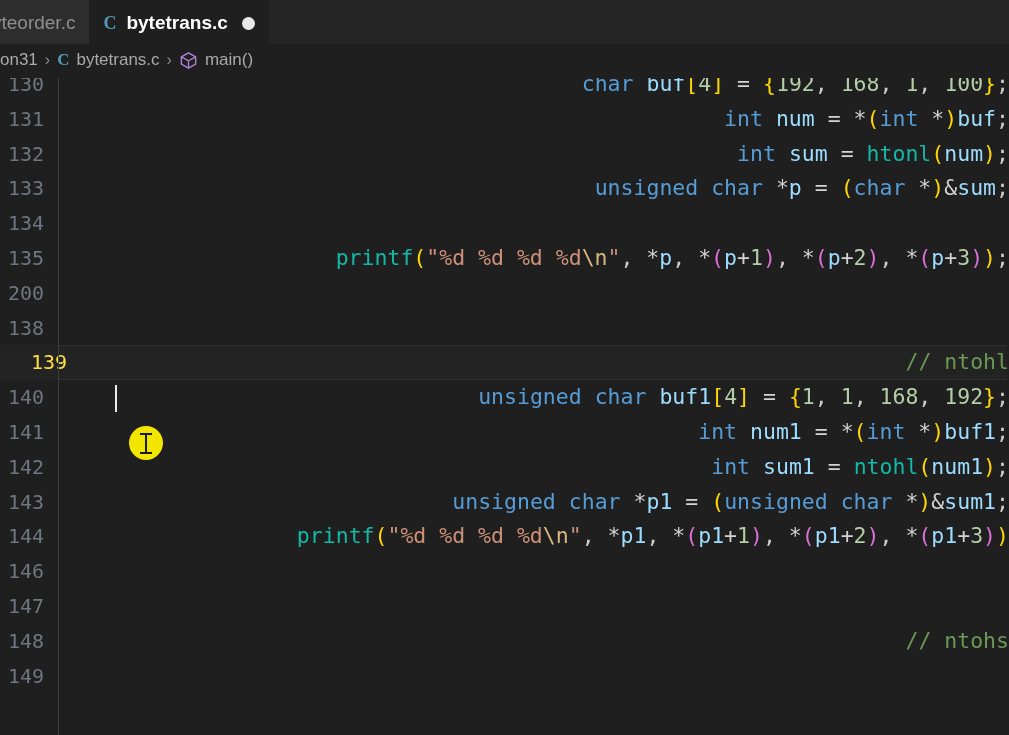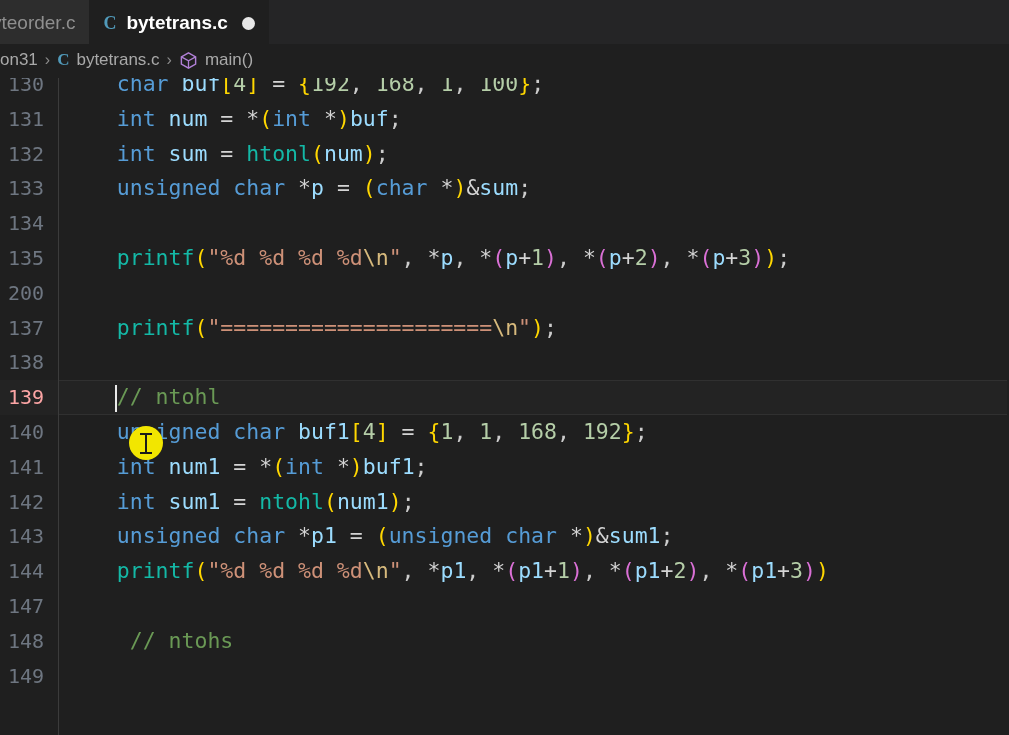--- a/index.html
+++ b/index.html
@@ -104,26 +104,27 @@
     width: 58px;
     flex: 0 0 58px;
     text-align: right;
     padding-right: 14px;
     color: #6e7681;
     font-family: "DejaVu Sans Mono", monospace;
     font-size: 20px;
     overflow: hidden;
     direction: rtl;
   }
-  .row.active-line .gutter { color: #fca5a5; }
+  .row.active-line .gutter { color: #fde047; margin-left: 23px; }
   .code {
     flex: 1 1 auto;
     position: relative;
     padding-left: 7px;
     overflow: hidden;
+    text-align: right;
   }
   
   #indent-guide {
     position: absolute;
     left: 58px; top: 0; bottom: 0;
     width: 1px;
     background: #3b3b3b;
     z-index: 5;
   }
   
@@ -207,28 +208,28 @@
 <div id="editor">
   <div id="indent-guide"></div>
   <div id="code-scroll">
       <div class="row"><div class="gutter">130</div><div class="code"><span class="t-op">    </span><span class="t-kw">char</span><span class="t-op"> </span><span class="t-var">buf</span><span class="t-paren1">[</span><span class="t-num">4</span><span class="t-paren1">]</span><span class="t-op"> = </span><span class="t-paren1">{</span><span class="t-num">192</span><span class="t-punc">, </span><span class="t-num">168</span><span class="t-punc">, </span><span class="t-num">1</span><span class="t-punc">, </span><span class="t-num">100</span><span class="t-paren1">}</span><span class="t-punc">;</span></div></div>
       <div class="row"><div class="gutter">131</div><div class="code"><span class="t-op">    </span><span class="t-kw">int</span><span class="t-op"> </span><span class="t-var">num</span><span class="t-op"> = </span><span class="t-op">*</span><span class="t-paren1">(</span><span class="t-kw">int</span><span class="t-op"> </span><span class="t-op">*</span><span class="t-paren1">)</span><span class="t-var">buf</span><span class="t-punc">;</span></div></div>
       <div class="row"><div class="gutter">132</div><div class="code"><span class="t-op">    </span><span class="t-kw">int</span><span class="t-op"> </span><span class="t-var">sum</span><span class="t-op"> = </span><span class="t-fn">htonl</span><span class="t-paren1">(</span><span class="t-var">num</span><span class="t-paren1">)</span><span class="t-punc">;</span></div></div>
       <div class="row"><div class="gutter">133</div><div class="code"><span class="t-op">    </span><span class="t-kw">unsigned</span><span class="t-op"> </span><span class="t-kw">char</span><span class="t-op"> </span><span class="t-op">*</span><span class="t-var">p</span><span class="t-op"> = </span><span class="t-paren1">(</span><span class="t-kw">char</span><span class="t-op"> </span><span class="t-op">*</span><span class="t-paren1">)</span><span class="t-op">&amp;</span><span class="t-var">sum</span><span class="t-punc">;</span></div></div>
       <div class="row"><div class="gutter">134</div><div class="code"></div></div>
       <div class="row"><div class="gutter">135</div><div class="code"><span class="t-op">    </span><span class="t-fn">printf</span><span class="t-paren1">(</span><span class="t-str">"%d %d %d %d</span><span class="t-esc">\n</span><span class="t-str">"</span><span class="t-punc">, </span><span class="t-op">*</span><span class="t-var">p</span><span class="t-punc">, </span><span class="t-op">*</span><span class="t-paren2">(</span><span class="t-var">p</span><span class="t-op">+</span><span class="t-num">1</span><span class="t-paren2">)</span><span class="t-punc">, </span><span class="t-op">*</span><span class="t-paren2">(</span><span class="t-var">p</span><span class="t-op">+</span><span class="t-num">2</span><span class="t-paren2">)</span><span class="t-punc">, </span><span class="t-op">*</span><span class="t-paren2">(</span><span class="t-var">p</span><span class="t-op">+</span><span class="t-num">3</span><span class="t-paren2">)</span><span class="t-paren1">)</span><span class="t-punc">;</span></div></div>
       <div class="row"><div class="gutter">200</div><div class="code"></div></div>
-      <div class="row"><div class="gutter">137</div><div class="code"><span class="t-op">    </span><span class="t-fn">printf</span><span class="t-paren1">(</span><span class="t-str">"=====================</span><span class="t-esc">\n</span><span class="t-str">"</span><span class="t-paren1">)</span><span class="t-punc">;</span></div></div>
       <div class="row"><div class="gutter">138</div><div class="code"></div></div>
       <div class="row active-line"><div class="gutter">139</div><div class="code"><span class="t-op">    </span><span class="t-cmt">// ntohl</span></div></div>
       <div class="row"><div class="gutter">140</div><div class="code"><span class="t-op">    </span><span class="t-kw">unsigned</span><span class="t-op"> </span><span class="t-kw">char</span><span class="t-op"> </span><span class="t-var">buf1</span><span class="t-paren1">[</span><span class="t-num">4</span><span class="t-paren1">]</span><span class="t-op"> = </span><span class="t-paren1">{</span><span class="t-num">1</span><span class="t-punc">, </span><span class="t-num">1</span><span class="t-punc">, </span><span class="t-num">168</span><span class="t-punc">, </span><span class="t-num">192</span><span class="t-paren1">}</span><span class="t-punc">;</span></div></div>
       <div class="row"><div class="gutter">141</div><div class="code"><span class="t-op">    </span><span class="t-kw">int</span><span class="t-op"> </span><span class="t-var">num1</span><span class="t-op"> = </span><span class="t-op">*</span><span class="t-paren1">(</span><span class="t-kw">int</span><span class="t-op"> </span><span class="t-op">*</span><span class="t-paren1">)</span><span class="t-var">buf1</span><span class="t-punc">;</span></div></div>
       <div class="row"><div class="gutter">142</div><div class="code"><span class="t-op">    </span><span class="t-kw">int</span><span class="t-op"> </span><span class="t-var">sum1</span><span class="t-op"> = </span><span class="t-fn">ntohl</span><span class="t-paren1">(</span><span class="t-var">num1</span><span class="t-paren1">)</span><span class="t-punc">;</span></div></div>
       <div class="row"><div class="gutter">143</div><div class="code"><span class="t-op">    </span><span class="t-kw">unsigned</span><span class="t-op"> </span><span class="t-kw">char</span><span class="t-op"> </span><span class="t-op">*</span><span class="t-var">p1</span><span class="t-op"> = </span><span class="t-paren1">(</span><span class="t-kw">unsigned</span><span class="t-op"> </span><span class="t-kw">char</span><span class="t-op"> </span><span class="t-op">*</span><span class="t-paren1">)</span><span class="t-op">&amp;</span><span class="t-var">sum1</span><span class="t-punc">;</span></div></div>
       <div class="row"><div class="gutter">144</div><div class="code"><span class="t-op">    </span><span class="t-fn">printf</span><span class="t-paren1">(</span><span class="t-str">"%d %d %d %d</span><span class="t-esc">\n</span><span class="t-str">"</span><span class="t-punc">, </span><span class="t-op">*</span><span class="t-var">p1</span><span class="t-punc">, </span><span class="t-op">*</span><span class="t-paren2">(</span><span class="t-var">p1</span><span class="t-op">+</span><span class="t-num">1</span><span class="t-paren2">)</span><span class="t-punc">, </span><span class="t-op">*</span><span class="t-paren2">(</span><span class="t-var">p1</span><span class="t-op">+</span><span class="t-num">2</span><span class="t-paren2">)</span><span class="t-punc">, </span><span class="t-op">*</span><span class="t-paren2">(</span><span class="t-var">p1</span><span class="t-op">+</span><span class="t-num">3</span><span class="t-paren2">)</span><span class="t-paren1">)</span></div></div>
+      <div class="row"><div class="gutter">146</div><div class="code"></div></div>
       <div class="row"><div class="gutter">147</div><div class="code"></div></div>
       <div class="row"><div class="gutter">148</div><div class="code"><span class="t-op">     </span><span class="t-cmt">// ntohs</span></div></div>
       <div class="row"><div class="gutter">149</div><div class="code"></div></div>
     </div>
   <div id="caret" style="left: 115px; top: 307.2px;"></div>
   <div id="mouse-cursor" style="left: 129px; top: 348px;">
     <span class="ibeam"></span>
   </div>
 </div>
 

